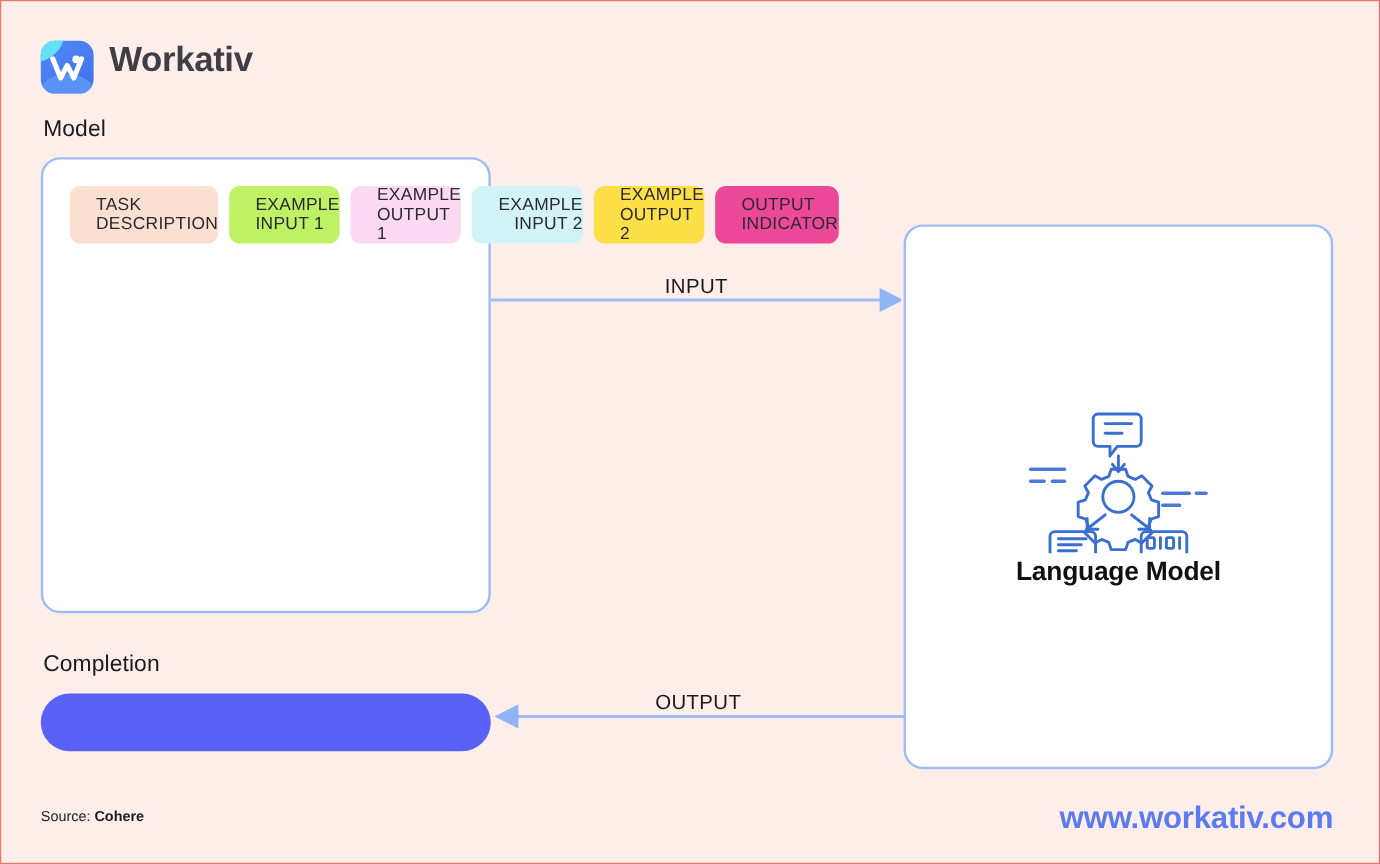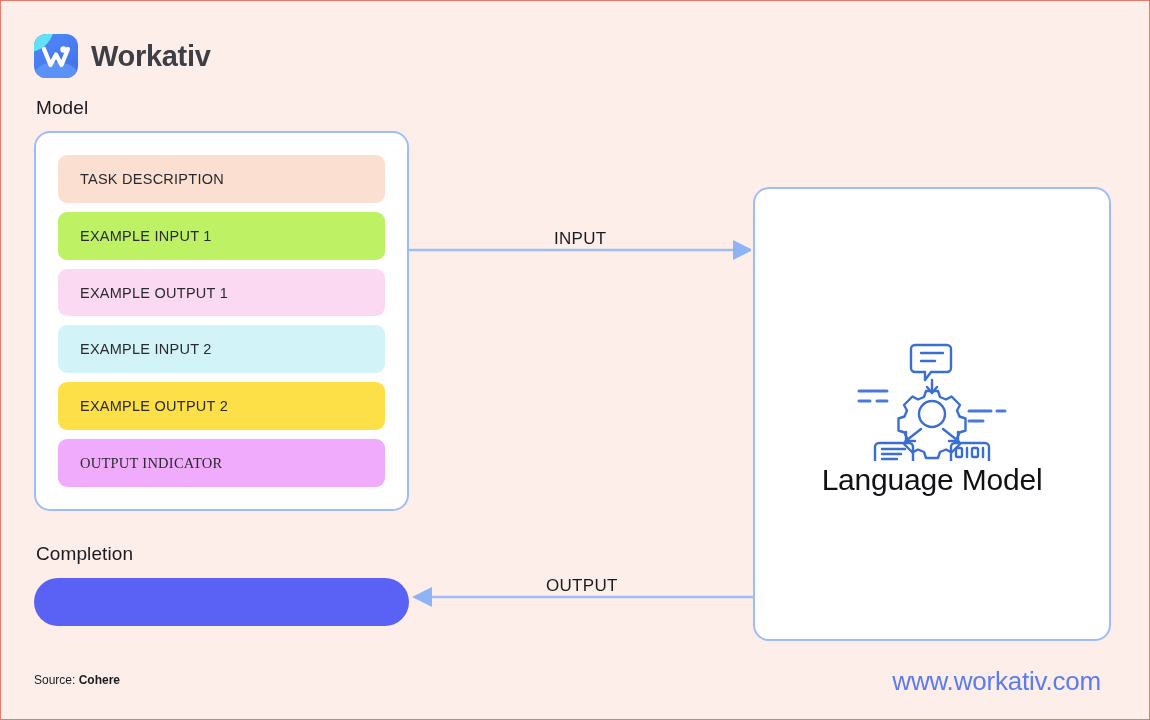--- a/index.html
+++ b/index.html
@@ -19,21 +19,21 @@
     border: 1px solid #e8796b;
     overflow: hidden;
   }
 
   
   .brand {
     position: absolute;
     left: 33px;
     top: 33px;
     display: flex;
-    align-items: center;
+    align-items: flex-start;
     gap: 13px;
   }
   .brand-logo {
     width: 44px;
     height: 44px;
     border-radius: 12px;
     position: relative;
     overflow: hidden;
     background: linear-gradient(150deg, #4f8bf7 0%, #4a7df2 45%, #3f6fe8 100%);
     flex: 0 0 auto;
@@ -75,21 +75,20 @@
     position: absolute;
     left: 33px;
     top: 130px;
     width: 375px;
     height: 380px;
     background: #ffffff;
     border: 2px solid #9fbdf5;
     border-radius: 16px;
     padding: 22px;
     display: flex;
-    flex-direction: column;
     gap: 9px;
   }
   .prompt-row {
     height: 48px;
     border-radius: 9px;
     display: flex;
     align-items: center;
     padding-left: 22px;
     font-size: 14.5px;
     color: #2a2a30;
@@ -122,22 +121,22 @@
     position: absolute;
     left: 50%;
     top: 150px;
     transform: translateX(-50%);
   }
   #lm-title {
     position: absolute;
     left: 0; right: 0;
     top: 274px;
     text-align: center;
-    font-size: 30px;
-    font-weight: normal;
+    font-size: 22px;
+    font-weight: bold;
     color: #111115;
     letter-spacing: -0.2px;
   }
 
   
   .arrow-label {
     position: absolute;
     font-size: 17px;
     color: #1b1b1f;
     letter-spacing: 0.3px;
@@ -152,24 +151,24 @@
   #source {
     position: absolute;
     left: 33px;
     top: 672px;
     font-size: 12px;
     color: #1b1b1f;
   }
   #source b { font-weight: bold; }
   #site-url {
     position: absolute;
-    right: 48px;
+    right: 38px;
     top: 665px;
     font-size: 26px;
-    font-weight: normal;
+    font-weight: bold;
     color: #5b7cf0;
     letter-spacing: -0.2px;
   }
 </style>
 </head>
 <body>
 
 <div id="canvas">
 
   <div class="brand">
@@ -185,21 +184,21 @@
   </div>
 
   <div class="section-label" id="prompt-label">Model</div>
 
   <div id="prompt-card">
     <div class="prompt-row" style="background: rgb(251, 223, 208);">TASK DESCRIPTION</div>
     <div class="prompt-row" style="background: #bef264;">EXAMPLE INPUT 1</div>
     <div class="prompt-row" style="background: rgb(251, 217, 242);">EXAMPLE OUTPUT 1</div>
     <div class="prompt-row" style="background: rgb(210, 243, 247); text-align: right;">EXAMPLE INPUT 2</div>
     <div class="prompt-row" style="background: #fde047;">EXAMPLE OUTPUT 2</div>
-    <div class="prompt-row" style="background: #f0abfc; font-family: Liberation Serif, serif;">OUTPUT INDICATOR</div>
+    <div class="prompt-row" style="background: #ec4899;">OUTPUT INDICATOR</div>
   </div>
 
   <div class="section-label" id="completion-label">Completion</div>
   <div id="completion-pill" style="background: rgb(90, 98, 245);"></div>
 
   <div class="arrow-label" id="input-label">INPUT</div>
   <svg class="arrow-svg" id="arrow-input" width="342" height="22" viewBox="0 0 342 22">
     <line x1="0" y1="11" x2="325" y2="11" stroke="#9fbdf5" stroke-width="2.5"></line>
     <polygon points="324,1 344,11 324,21" fill="#8fb4f5"></polygon>
   </svg>

